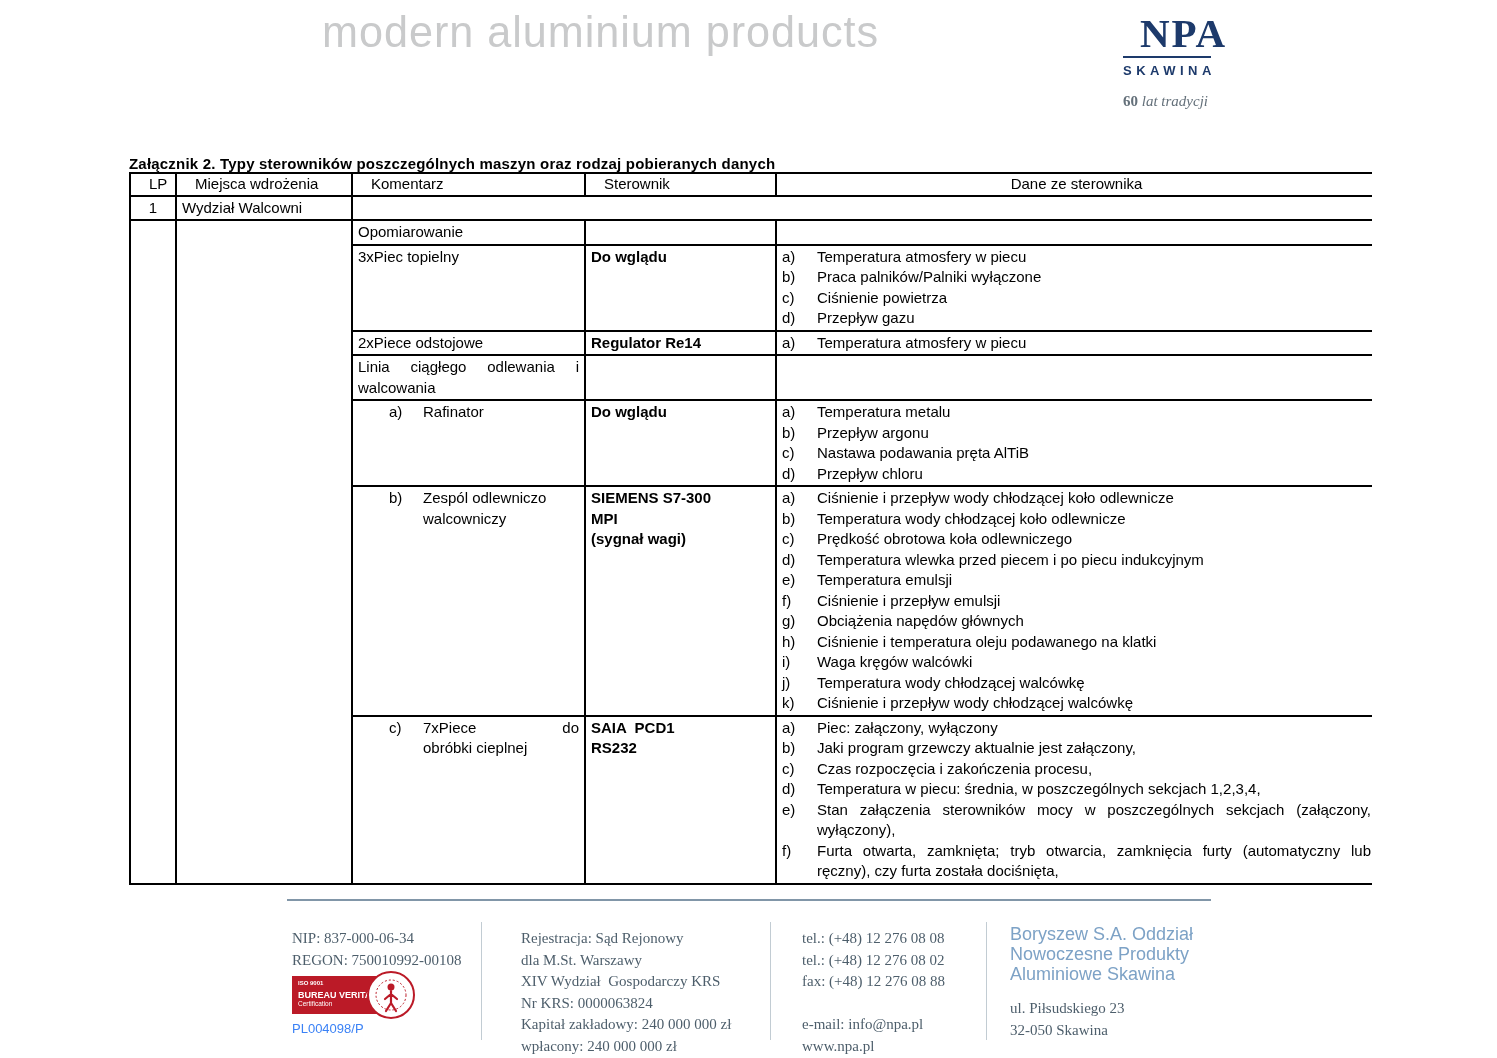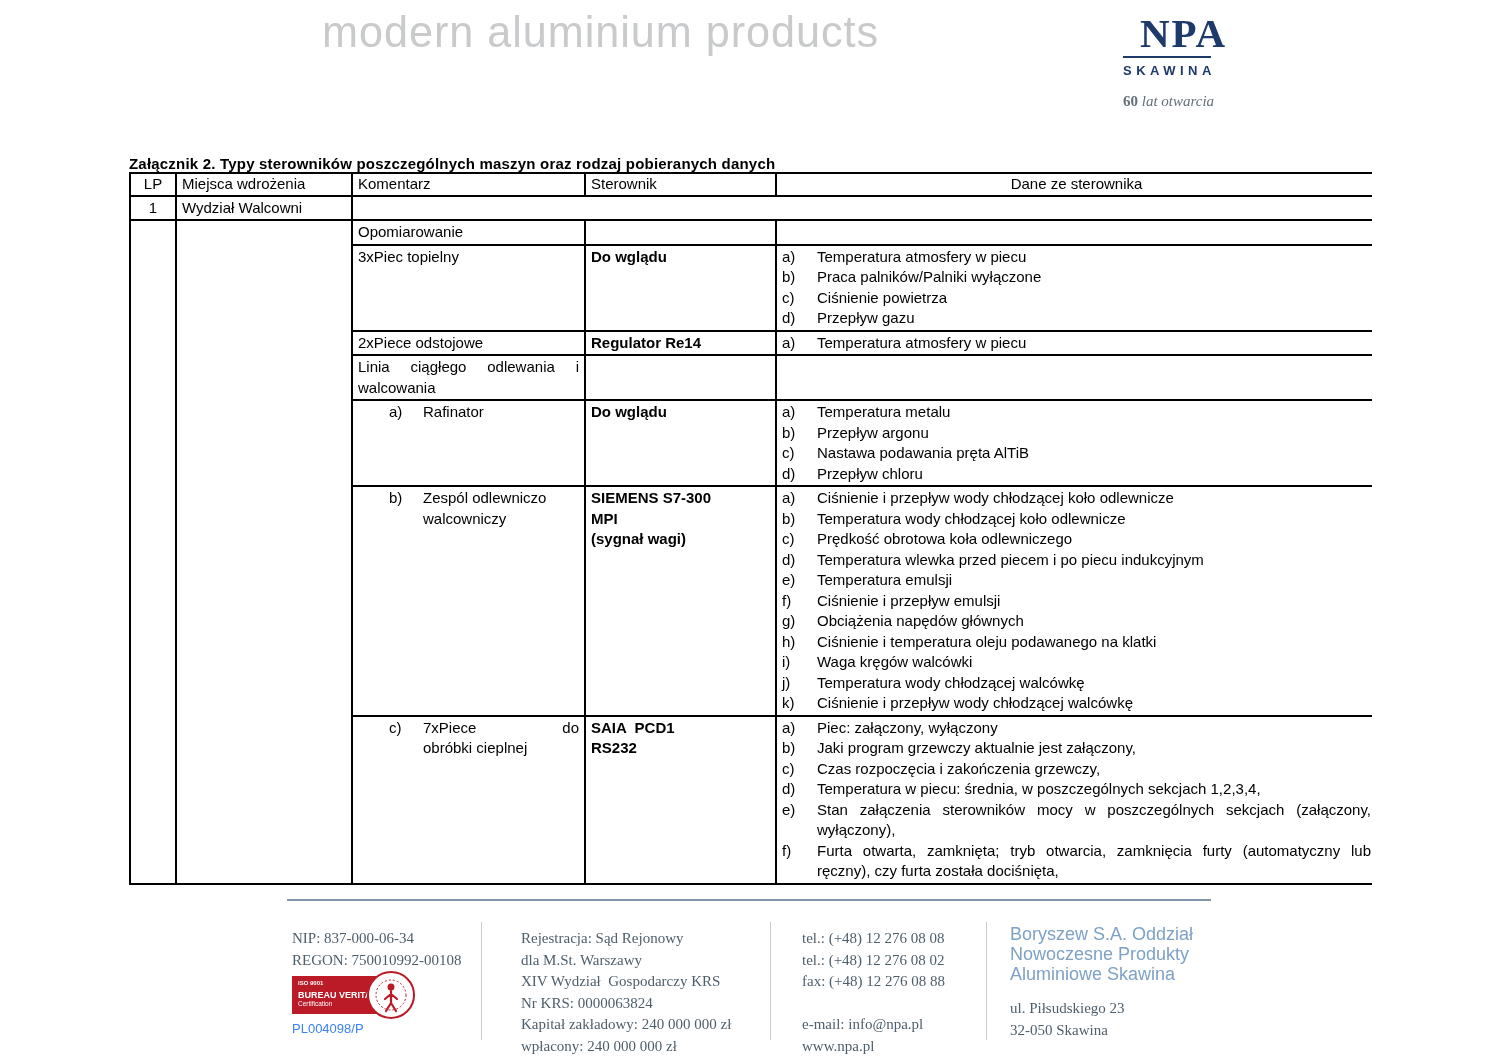--- a/index.html
+++ b/index.html
@@ -18,21 +18,21 @@
   .logo-trad .yr{font-weight:bold;font-style:normal;}
   .logo-trad .tr{font-style:italic;}
 
   
   .doc-title{position:absolute;left:129px;top:155px;font-size:15px;font-weight:bold;letter-spacing:.2px;}
 
   
   table.main{position:absolute;left:129px;top:172px;width:1247px;border-collapse:collapse;
              table-layout:fixed;font-size:15px;line-height:20.5px;}
   table.main th,table.main td{border:2px solid #000;vertical-align:top;padding:1px 5px;}
-  table.main th{height:19px;line-height:18px;font-weight:normal;padding:1px 5px;}
+  table.main th{height:19px;line-height:18px;font-weight:normal;padding:1px 18px;}
   th.cc,td.cc{text-align:center;}
   th.ll{text-align:left;}
   tr.r1 td{height:20px;line-height:19px;}
   td.k{padding:1px 6px 1px 5px;}
   td.s{font-weight:bold;white-space:pre-wrap;padding:1px 6px;}
   td.d{padding:1px 22px 1px 47px;}
   .li{display:flex;}
   .lm{flex:0 0 35px;}
   .lt{flex:1;text-align:justify;text-align-last:left;}
   .kli{display:flex;padding-left:31px;}
@@ -66,21 +66,21 @@
 </head>
 <body>
 
 <div class="page">
 
   <div class="tagline">modern aluminium products</div>
   <div class="logo">
     <div class="logo-word">NPA</div>
     <div class="logo-rule"></div>
     <div class="logo-city">SKAWINA</div>
-    <div class="logo-trad"><span class="yr">60</span> <span class="tr">lat otwarcia</span></div>
+    <div class="logo-trad"><span class="yr">60</span> <span class="tr">lat tradycji</span></div>
   </div>
 
   <div class="doc-title">Załącznik 2. Typy sterowników poszczególnych maszyn oraz rodzaj pobieranych danych</div>
 
   <table class="main">
     <colgroup>
       <col style="width:46px">
         <col style="width:176px">
         <col style="width:233px">
       <col style="width:191px">
@@ -259,21 +259,21 @@
             <div class="li">
               <span class="lm">a)</span>
               <span class="lt">Piec: załączony, wyłączony</span>
             </div>
             <div class="li">
               <span class="lm">b)</span>
               <span class="lt">Jaki program grzewczy aktualnie jest załączony,</span>
             </div>
             <div class="li">
               <span class="lm">c)</span>
-              <span class="lt">Czas rozpoczęcia i zakończenia grzewczy,</span>
+              <span class="lt">Czas rozpoczęcia i zakończenia procesu,</span>
             </div>
             <div class="li">
               <span class="lm">d)</span>
               <span class="lt">Temperatura w piecu: średnia, w poszczególnych sekcjach 1,2,3,4,</span>
             </div>
             <div class="li">
               <span class="lm">e)</span>
               <span class="lt">Stan załączenia sterowników mocy w poszczególnych sekcjach (załączony, wyłączony),</span>
             </div>
             <div class="li">

